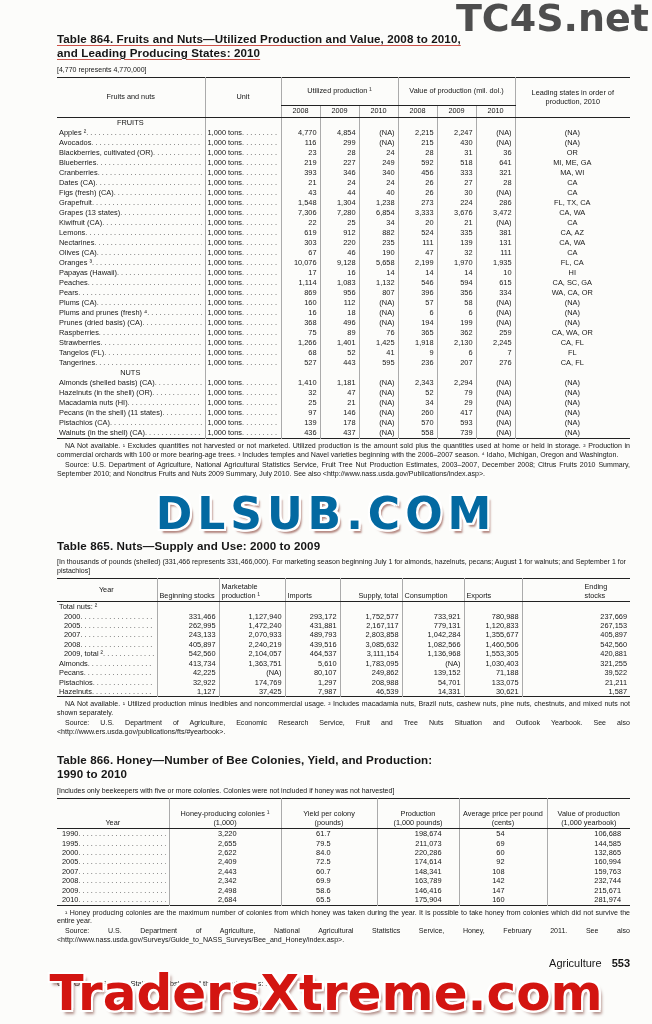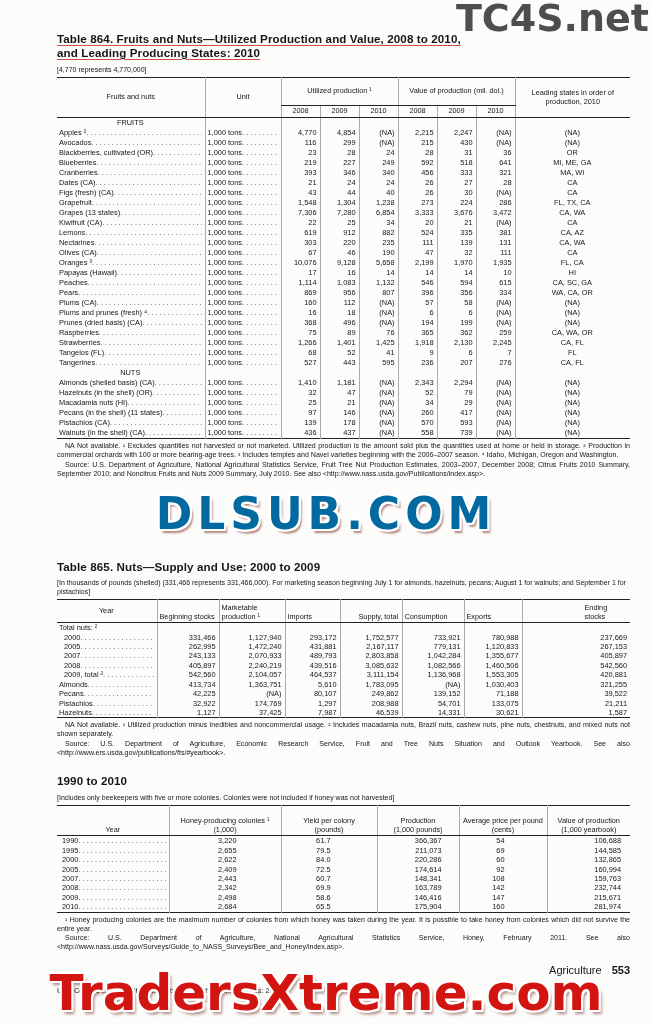--- a/index.html
+++ b/index.html
@@ -51,21 +51,21 @@
 .t866 .v1{padding-right:46px}
 .t866 .v2{padding-right:17px}
 .t866 .v3{padding-right:42px}
 .t866 .v4{padding-right:9px}
 
 
 .fnote{font-size:7.05px;line-height:1.27;text-align:justify;text-indent:8px;margin-top:3px}
 .src{margin-top:1px}
 
 
-.s865{margin-top:81px}
+.s865{margin-top:60px}
 .s866{margin-top:16px}
 
 
 .pgfoot{margin-top:12px;text-align:right;font-size:11px}
 .pgfoot .pnum{font-weight:bold;margin-left:10px}
 .census{margin-top:10px;font-size:7.6px}
 
 
 .wm{position:absolute;font-weight:bold;white-space:nowrap;pointer-events:none;z-index:6;
     font-family:"DejaVu Sans","Liberation Sans",sans-serif}
@@ -957,20 +957,21 @@
             <td class="num">1,587</td>
           </tr>
         </tbody>
     </table>
     <p class="fnote">NA Not available. ¹ Utilized production minus inedibles and noncommercial usage. ² Includes macadamia nuts, Brazil nuts, cashew nuts, pine nuts, chestnuts, and mixed nuts not shown separately.</p>
     <p class="fnote src">Source: U.S. Department of Agriculture, Economic Research Service, Fruit and Tree Nuts Situation and Outlook Yearbook. See also &lt;http://www.ers.usda.gov/publications/fts/#yearbook&gt;.</p>
   </section>
 
   <section class="tsec s866">
     <h2 class="title">
+      <span class="tl">Table 866. Honey—Number of Bee Colonies, Yield, and Production:</span>
       <span class="tl">1990 to 2010</span>
     </h2>
     <p class="unote">[Includes only beekeepers with five or more colonies. Colonies were not included if honey was not harvested]</p>
     <table class="tbl t866">
       <colgroup>
         <col style="width:112px">
           <col style="width:112px">
           <col style="width:96px">
         <col style="width:82px">
           <col style="width:88px">
@@ -1006,21 +1007,21 @@
       <tbody>
           <tr>
             <td class="stub nobl">
               <div class="lw">
                 <span class="lbl">1990</span>
                 <span class="dots"></span>
               </div>
             </td>
             <td class="num v0">3,220</td>
             <td class="num v1">61.7</td>
-            <td class="num v2">366,367</td>
+            <td class="num v2">198,674</td>
             <td class="num v3">54</td>
             <td class="num v4">106,688</td>
           </tr>
           <tr>
             <td class="stub nobl">
               <div class="lw">
                 <span class="lbl">1995</span>
                 <span class="dots"></span>
               </div>
             </td>

